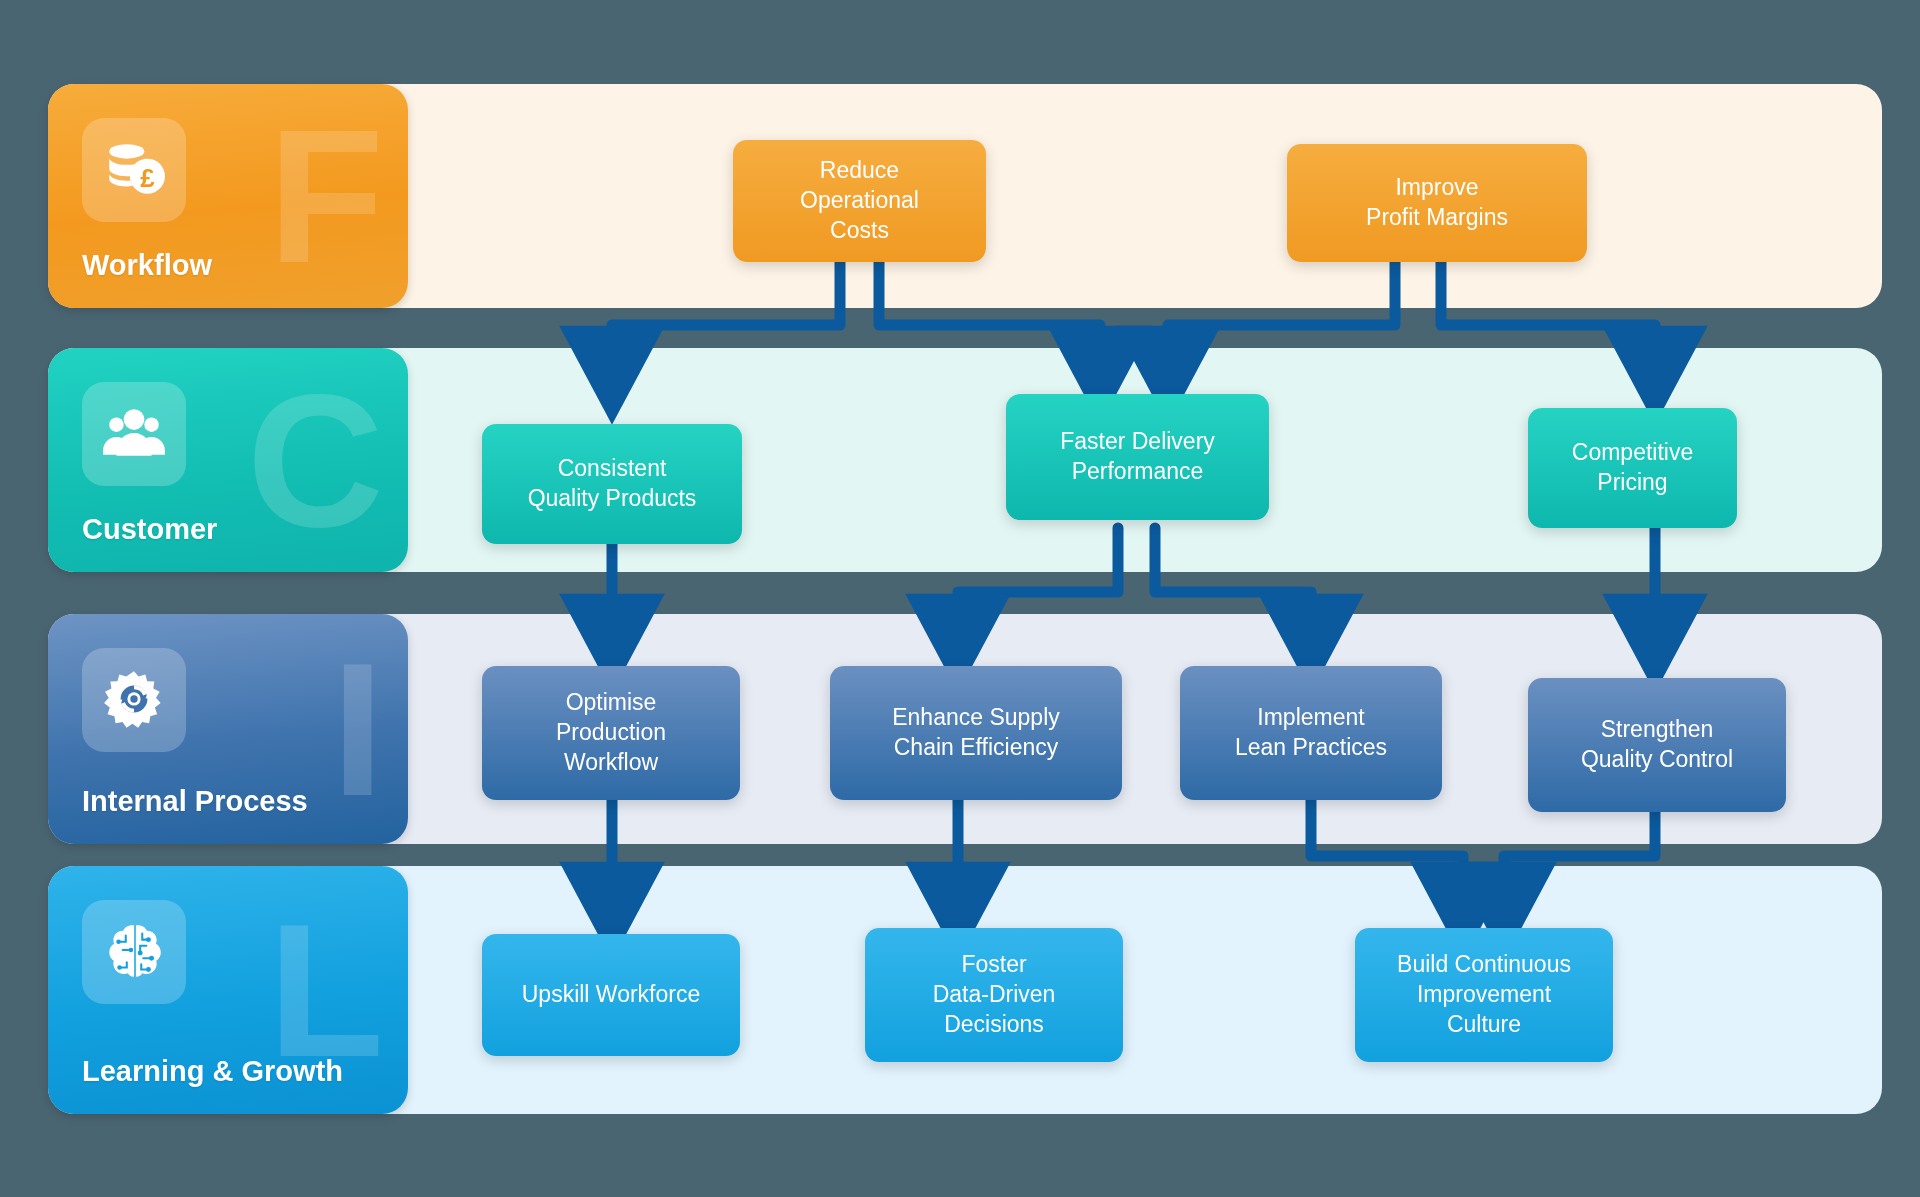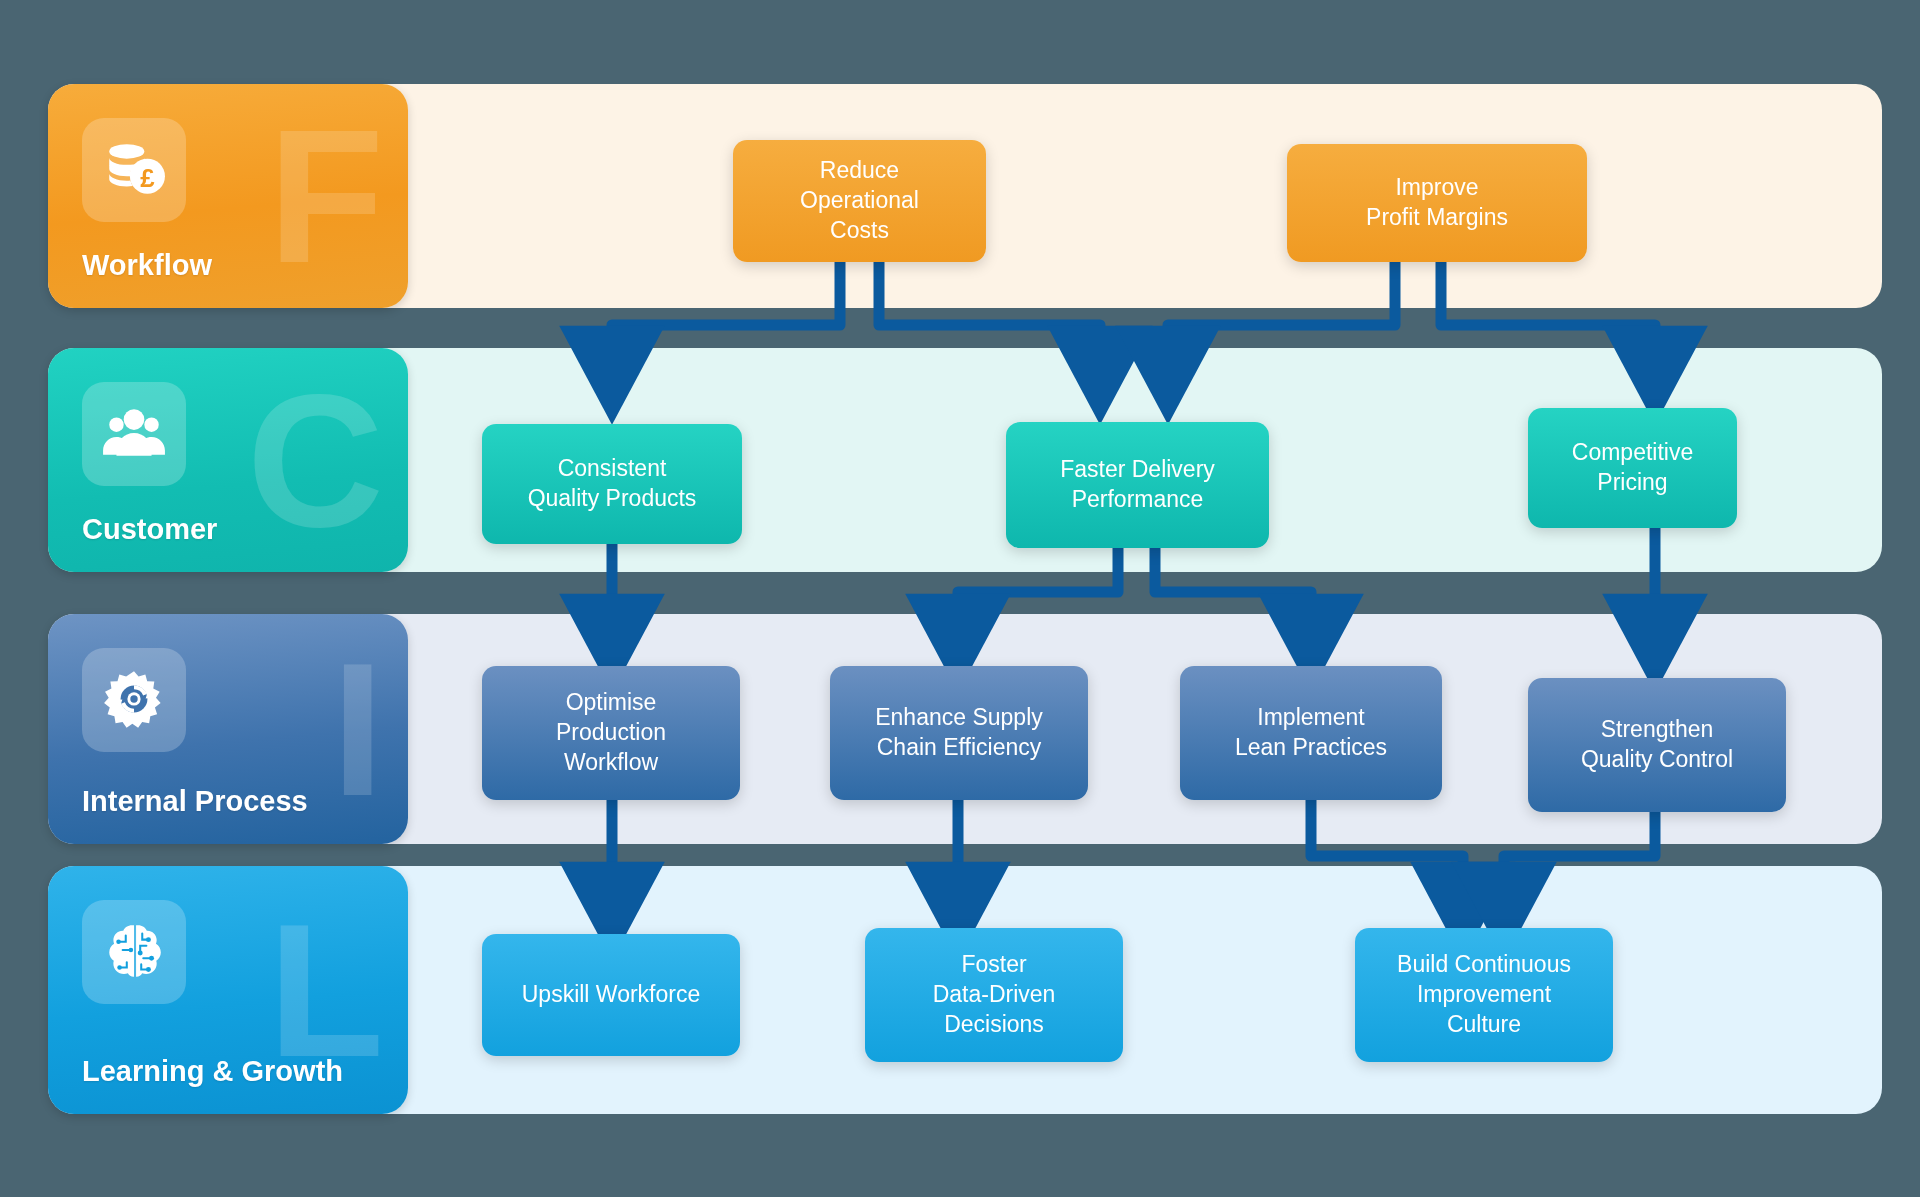--- a/index.html
+++ b/index.html
@@ -249,31 +249,31 @@
   <div class="node fin" style="left:733px; top:140px; width:253px; height:122px;">
     <span>Reduce<br>Operational<br>Costs</span>
   </div>
   <div class="node fin" style="left:1287px; top:144px; width:300px; height:118px;">
     <span>Improve<br>Profit Margins</span>
   </div>
 
   <div class="node cus" style="left:482px; top:424px; width:260px; height:120px;">
     <span>Consistent<br>Quality Products</span>
   </div>
-  <div class="node cus" style="left:1006px; top:422px; width:263px; height:126px;">
+  <div class="node cus" style="left:1006px; top:394px; width:263px; height:126px;">
     <span>Faster Delivery<br>Performance</span>
   </div>
   <div class="node cus" style="left:1528px; top:408px; width:209px; height:120px;">
     <span>Competitive<br>Pricing</span>
   </div>
 
   <div class="node int" style="left:482px; top:666px; width:258px; height:134px;">
     <span>Optimise<br>Production<br>Workflow</span>
   </div>
-  <div class="node int" style="left:830px; top:666px; width:258px; height:134px;">
+  <div class="node int" style="left:830px; top:666px; width:292px; height:134px;">
     <span>Enhance Supply<br>Chain Efficiency</span>
   </div>
   <div class="node int" style="left:1180px; top:666px; width:262px; height:134px;">
     <span>Implement<br>Lean Practices</span>
   </div>
   <div class="node int" style="left:1528px; top:666px; width:258px; height:134px;margin-top:12px;">
     <span>Strengthen<br>Quality Control</span>
   </div>
 
   <div class="node lrn" style="left:482px; top:934px; width:258px; height:122px;">

